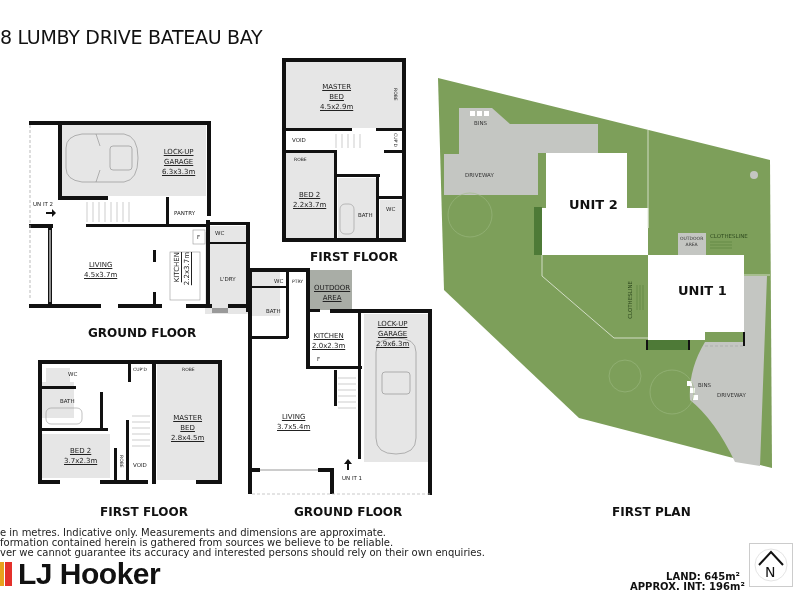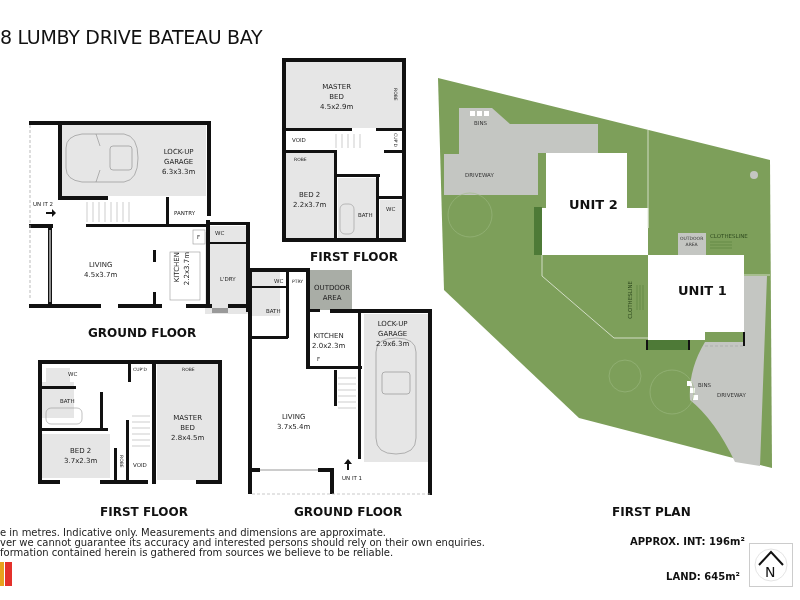--- a/index.html
+++ b/index.html
@@ -1,20 +1,20 @@
 <!DOCTYPE html>
 <html><head>
 <meta charset="utf-8">
 <style>
   html,body{margin:0;padding:0;background:#fff;}
   body{width:800px;height:600px;position:relative;overflow:hidden;font-family:"DejaVu Sans","Liberation Sans",sans-serif;color:#111;}
   .abs{position:absolute;}
   .title{left:0;top:26px;font-size:19px;font-weight:normal;letter-spacing:-0.3px;white-space:nowrap;}
   .floor-label{font-size:12px;font-weight:bold;white-space:nowrap;}
-  .room{font-size:7px;line-height:10px;text-align:center;color:#222;white-space:nowrap;}
+  .room{font-size:7px;line-height:10px;text-align:center;color:#222;white-space:nowrap;text-decoration:underline;}
   .small{font-size:5.5px;color:#222;white-space:nowrap;}
   .vert{writing-mode:vertical-rl;transform:rotate(180deg);}
   .vert2{writing-mode:vertical-rl;}
   svg{position:absolute;left:0;top:0;}
   .disclaimer{left:0;top:528px;font-size:10px;line-height:10px;color:#222;white-space:nowrap;}
   .logo{left:0;top:556px;height:36px;display:flex;align-items:center;}
   .logo-bar1{width:4px;height:24px;background:#e8a21c;margin-right:1px;}
   .logo-bar2{width:7px;height:24px;background:#e4312b;margin-right:6px;}
   .logo-text{font-size:30px;font-weight:bold;color:#111;letter-spacing:-0.5px;font-family:"Liberation Sans",sans-serif;}
   .area{font-size:10px;font-weight:bold;text-align:right;white-space:nowrap;}
@@ -322,30 +322,31 @@
 </div>
 <div class="abs site-small" style="left:710px;top:233px;color:#2f4b1f;">CLOTHESLINE</div>
 <div class="abs site-small vert" style="left:627px;top:281px;color:#2f4b1f;">CLOTHESLINE</div>
 <div class="abs unit-label" style="left:678px;top:283px;">UNIT 1</div>
 <div class="abs site-small" style="left:698px;top:382px;">BINS</div>
 <div class="abs site-small" style="left:717px;top:392px;">DRIVEWAY</div>
 <div class="abs floor-label" style="left:612px;top:505px;">FIRST PLAN</div>
 
 <div class="abs disclaimer">
   <div>e in metres. Indicative only. Measurements and dimensions are approximate.</div>
+  <div>formation contained herein is gathered from sources we believe to be reliable.</div>
   <div>ver we cannot guarantee its accuracy and interested persons should rely on their own enquiries.</div>
-  <div>formation contained herein is gathered from sources we believe to be reliable.</div>
 </div>
 
 <div class="abs logo">
   <div class="logo-bar1"></div>
   <div class="logo-bar2"></div>
-</div>
-
-<div class="abs area" style="left:630px;top:536px;width:110px;">
+  <div class="logo-text">LJ Hooker</div>
+</div>
+
+<div class="abs area" style="left:630px;top:581px;width:110px;">
   <span>APPROX. INT:</span>
   <span>196m²</span>
 </div>
 <div class="abs area" style="left:630px;top:571px;width:110px;">
   <span>LAND:</span>
   <span>645m²</span>
 </div>
 
 <div class="abs north">
   <svg width="44" height="44" style="position:absolute;left:0;top:0;">

